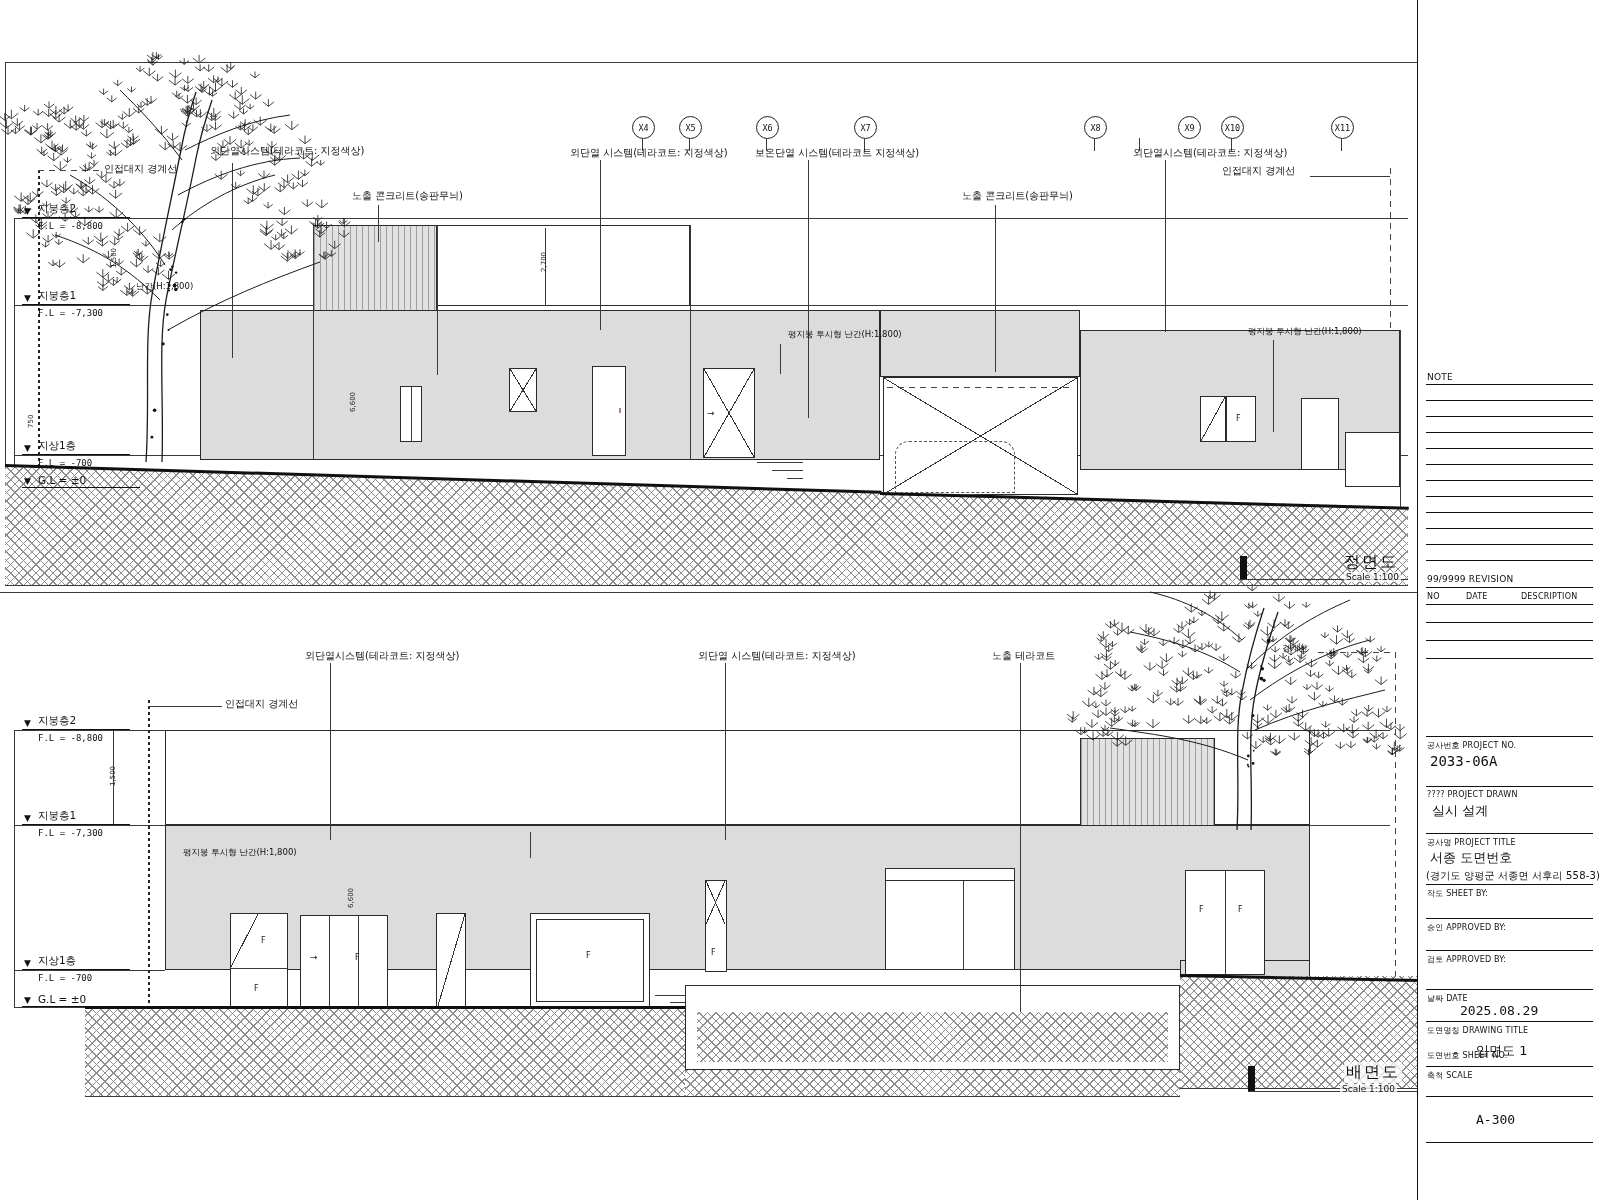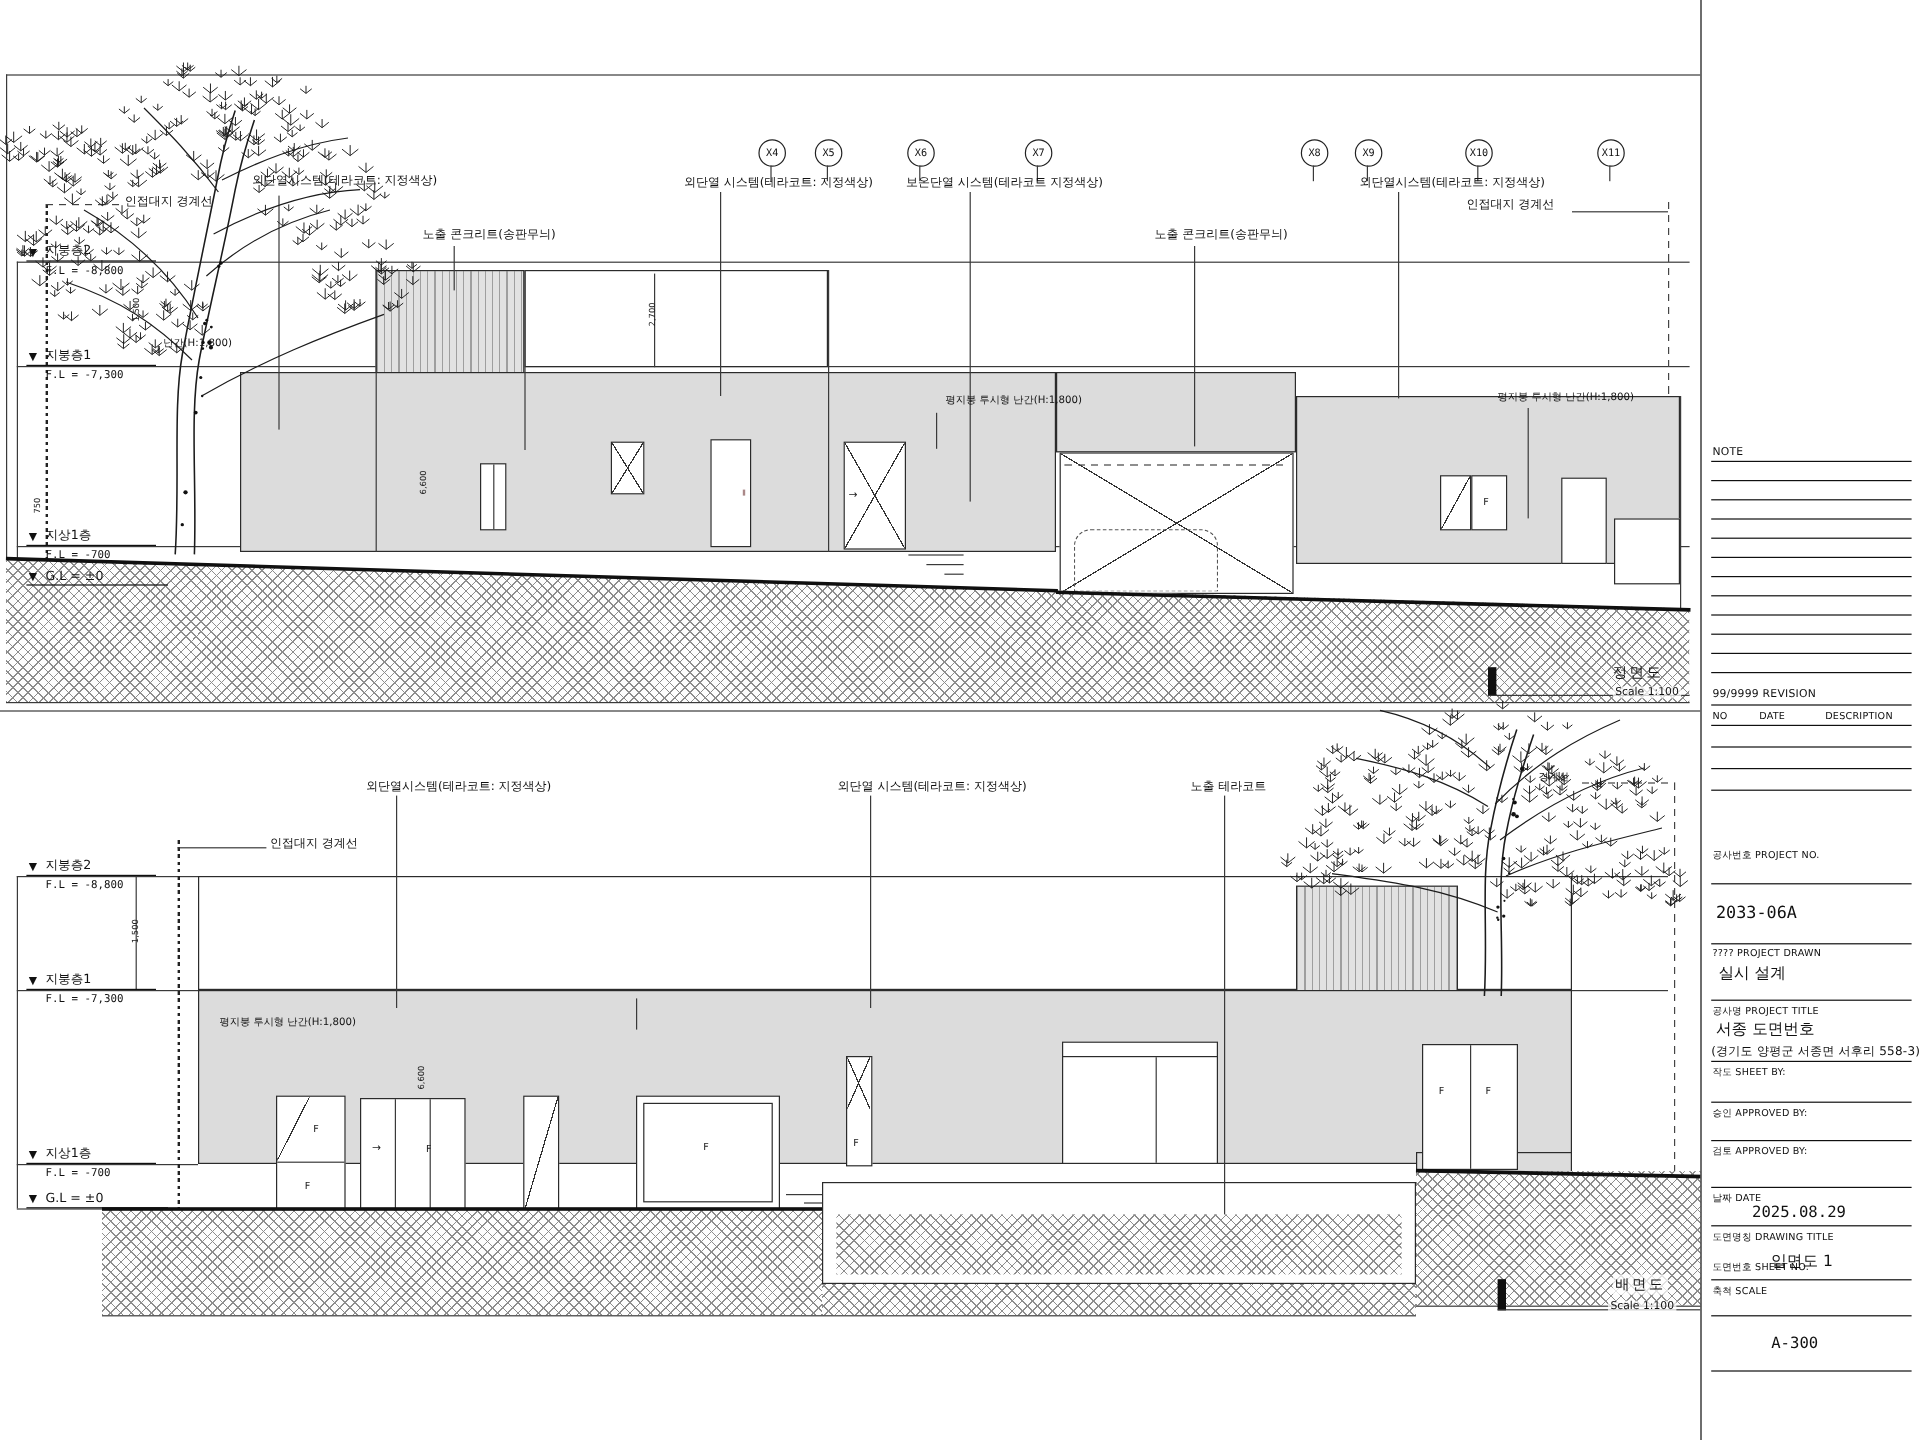--- a/index.html
+++ b/index.html
@@ -27,21 +27,21 @@
   .lvl{position:absolute;display:flex;align-items:flex-end;gap:7px;border-bottom:1.2px solid #101010;
        padding:0 6px 1px 2px;font-size:10.5px;white-space:nowrap}
   .tri{font-size:9px;line-height:1}
   .fl{position:absolute;font-size:9px;font-family:"DejaVu Sans Mono","Liberation Mono",monospace;white-space:nowrap}
   .bub{position:absolute;width:21px;height:21px;border:1px solid #222;border-radius:50%;background:#fff;
        display:flex;align-items:center;justify-content:center;font-size:8.5px;
        font-family:"DejaVu Sans Mono","Liberation Mono",monospace}
   .fmark{position:absolute;font-size:8px;color:#222;font-family:"DejaVu Sans","Liberation Sans",sans-serif}
   .dimv{position:absolute;font-size:7px;color:#222;transform:rotate(-90deg);transform-origin:left top;white-space:nowrap}
   .arrow{position:absolute;font-size:9px;color:#222;line-height:1}
-  .dtitle{position:absolute;font-size:12px;letter-spacing:2px;color:#101010;white-space:nowrap}
+  .dtitle{position:absolute;font-size:16px;letter-spacing:2px;color:#101010;white-space:nowrap}
   .dscale{position:absolute;font-size:9px;color:#101010;white-space:nowrap;background:rgba(255,255,255,.75);padding:0 2px}
   .sbar{position:absolute;width:7px;background:#101010}
   
   #tb{position:absolute;left:1417px;top:0;width:183px;height:1200px;border-left:1.5px solid #101010;background:#fff}
   .tbl{position:absolute;left:9px;font-size:8px;letter-spacing:.2px;white-space:nowrap;color:#101010}
   .tbv{position:absolute;font-size:14px;font-family:"DejaVu Sans Mono","Liberation Mono",monospace;white-space:nowrap;color:#101010}
   .tbv.k{font-family:"DejaVu Sans","Liberation Sans",sans-serif;font-size:13px}
   .notes{position:absolute;left:8px;width:167px;height:1px;background:#101010}
   svg.tree{position:absolute;left:0;top:0;pointer-events:none}
 </style>
@@ -62,21 +62,21 @@
     </div>
   <div class="bub" style="left:756px;top:116px">
       <span>X6</span>
     </div>
   <div class="bub" style="left:854px;top:116px">
       <span>X7</span>
     </div>
   <div class="bub" style="left:1084px;top:116px">
       <span>X8</span>
     </div>
-  <div class="bub" style="left:1129px;top:116px">
+  <div class="bub" style="left:1178px;top:116px">
       <span>X9</span>
     </div>
   <div class="bub" style="left:1221px;top:116px">
       <span>X10</span>
     </div>
   <div class="bub" style="left:1331px;top:116px">
       <span>X11</span>
     </div>
   <div class="vl" style="left:642px;top:138px;height:13px"></div>
   <div class="vl" style="left:689px;top:138px;height:13px"></div>
@@ -887,21 +887,21 @@
     <div class="notes" style="top:587px"></div>
     <div class="tbl" style="top:592px">NO</div>
     <div class="tbl" style="left:48px;top:592px">DATE</div>
     <div class="tbl" style="left:103px;top:592px">DESCRIPTION</div>
     <div class="notes" style="top:604px"></div>
     <div class="notes" style="top:622px"></div>
     <div class="notes" style="top:640px"></div>
     <div class="notes" style="top:658px"></div>
 
     <div class="notes" style="top:736px"></div>
-    <div class="tbl" style="top:707px">공사번호 PROJECT NO.</div>
+    <div class="tbl" style="top:740px">공사번호 PROJECT NO.</div>
     <div class="tbv" style="left:12px;top:753px">2033-06A</div>
 
     <div class="notes" style="top:786px"></div>
     <div class="tbl" style="top:790px">???? PROJECT DRAWN</div>
     <div class="tbv k" style="left:14px;top:802px">실시 설계</div>
 
     <div class="notes" style="top:833px"></div>
     <div class="tbl" style="top:837px">공사명 PROJECT TITLE</div>
     <div class="tbv k" style="left:12px;top:849px">서종 도면번호</div>
     <div class="tbl" style="left:8px;top:869px;font-size:10px">(경기도 양평군 서종면 서후리 558-3)</div>

